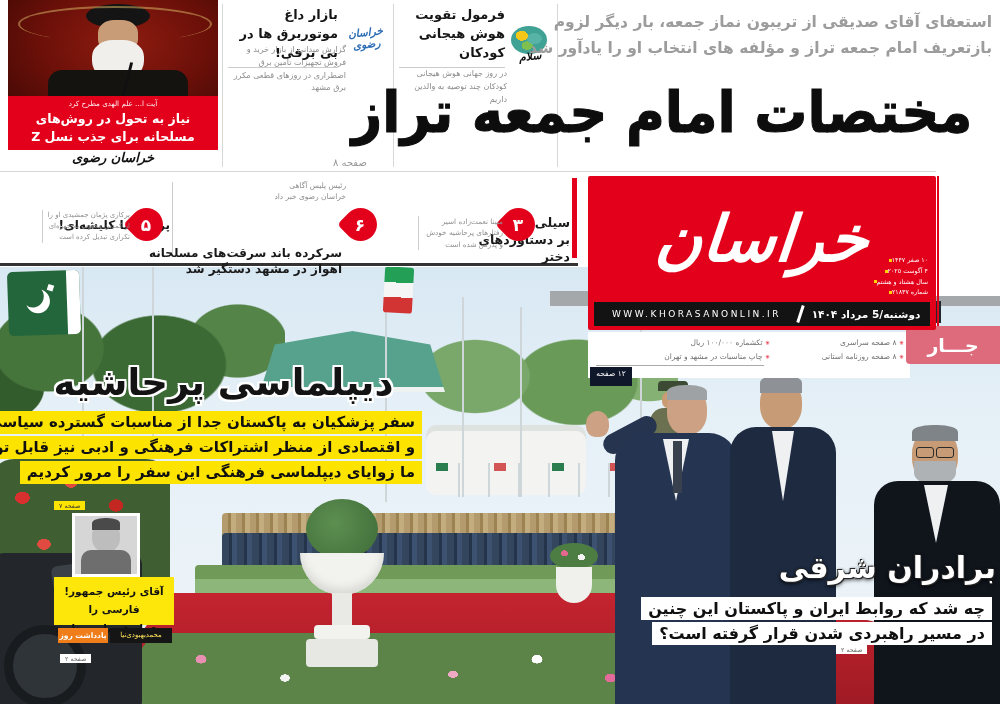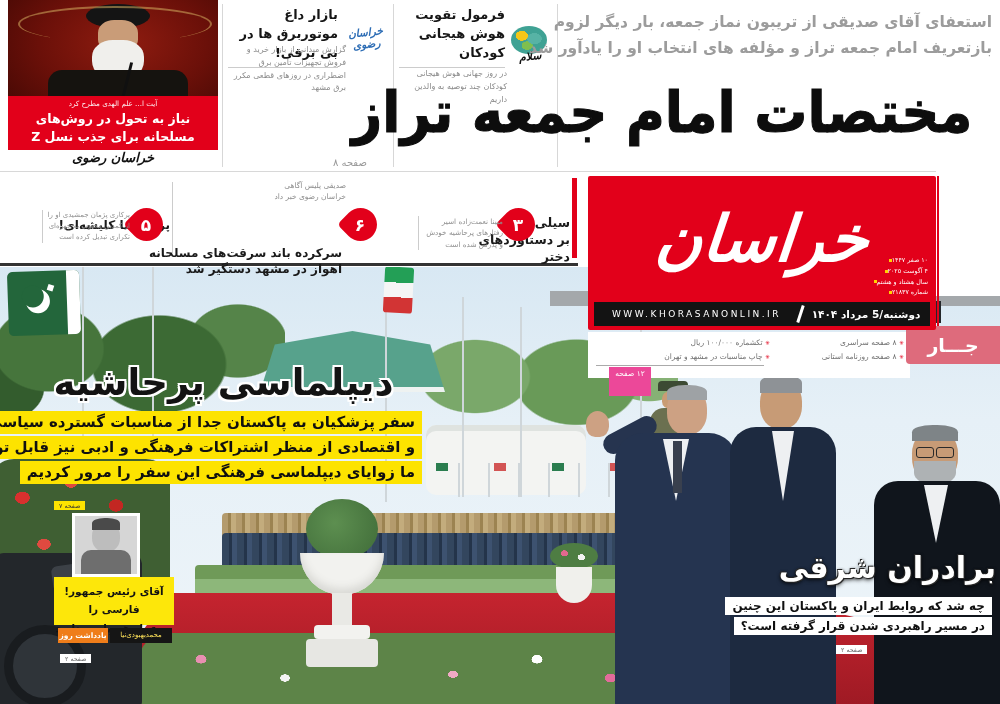--- a/index.html
+++ b/index.html
@@ -40,21 +40,21 @@
   .mast-url{flex:1;text-align:center;color:#fff;font-size:9px;letter-spacing:2.5px;direction:ltr;}
   .info-line{font-size:7.5px;color:#6f6f6f;line-height:1.8;white-space:nowrap;text-align:right;}
   .info-line .rb{color:#e2001a;font-size:6px;}
   
   .photo{position:absolute;left:0;top:267px;width:1000px;height:437px;overflow:hidden;
          background:linear-gradient(#d8e8f3 0%,#e6f0f7 35%,#eef5f9 100%);}
   .outline-w{text-shadow:-2px -2px 0 #fff,2px -2px 0 #fff,-2px 2px 0 #fff,2px 2px 0 #fff,
              0 -2px 0 #fff,0 2px 0 #fff,-2px 0 0 #fff,2px 0 0 #fff;}
   .hl{display:inline-block;background:#fde300;color:#101010;font-weight:bold;font-size:15px;
       padding:2px 7px 3px;margin-top:2px;}
-  .wl{display:inline-block;background:#fff;color:#101010;font-weight:bold;font-size:12px;
+  .wl{display:inline-block;background:#fff;color:#101010;font-weight:bold;font-size:16px;
       padding:2px 7px;margin-top:2px;}
   .pageref{display:inline-block;background:#fff;color:#666;font-size:6.3px;padding:1px 5px;}
   .pole{position:absolute;width:2px;background:#cfd6da;top:0;}
 </style>
 </head>
 <body>
 
 <div class="page">
 
   <div class="photo">
@@ -283,21 +283,21 @@
     <div class="abs idx-title" style="left:452px;top:8px;width:118px;text-align:right;">
       <div>سیلی پدر</div>
       <div>بر دستاوردهای دختر</div>
     </div>
     <div class="badge" style="left:502px;top:36px;">
       <span>۳</span>
     </div>
     <div class="abs idx-sub" style="left:418px;top:44px;width:80px;border-left:1px solid #ccc;padding-left:4px;">مبینا نعمت‌زاده اسیر رفتارهای پرحاشیه خودش و پدرش شده است</div>
 
     <div class="abs idx-kicker" style="left:266px;top:8px;width:80px;">
-      <div>صدیقی پلیس آگاهی</div>
+      <div>رئیس پلیس آگاهی</div>
       <div>خراسان رضوی خبر داد</div>
     </div>
     <div class="badge" style="left:344px;top:36px;">
       <span>۶</span>
     </div>
     <div class="abs idx-title nowrap" style="left:176px;top:38px;width:166px;font-size:12px;">
       <div>سرکرده باند سرقت‌های مسلحانه</div>
       <div>اهواز در مشهد دستگیر شد</div>
     </div>
     <div class="abs" style="left:172px;top:10px;width:1px;height:72px;background:#ccc;"></div>
@@ -329,21 +329,21 @@
   <div class="abs" style="left:588px;top:332px;width:322px;height:46px;background:#fff;z-index:25;">
     <div class="abs info-line" style="right:6px;top:4px;">
       <div><span class="rb">✳</span> <span>۸ صفحه سراسری</span></div>
       <div><span class="rb">✳</span> <span>۸ صفحه روزنامه استانی</span></div>
     </div>
     <div class="abs info-line" style="right:140px;top:4px;">
       <div><span class="rb">✳</span> <span>تکشماره ۱۰۰/۰۰۰ ریال</span></div>
       <div><span class="rb">✳</span> <span>چاپ مناسبات در مشهد و تهران</span></div>
     </div>
     <div class="abs" style="left:8px;top:33px;width:168px;height:1px;background:#aaa;"></div>
-    <div class="abs" style="left:2px;top:35px;width:42px;height:29px;background:#ec4899;color:#fff;font-size:7.5px;text-align:center;line-height:13px;margin-left:19px;">۱۲ صفحه</div>
+    <div class="abs" style="left:2px;top:35px;width:42px;height:19px;background:#0f172a;color:#fff;font-size:7.5px;text-align:center;line-height:13px;">۱۲ صفحه</div>
   </div>
 
   <div class="abs" style="left:906px;top:326px;width:94px;height:38px;background:#de6b7c;border-radius:4px 0 0 4px;z-index:27;
               display:flex;align-items:center;justify-content:center;">
     <span style="color:#fff;font-weight:bold;font-size:19px;letter-spacing:1px;">جـــار</span>
   </div>
 
 </div>
 
 </body></html>

